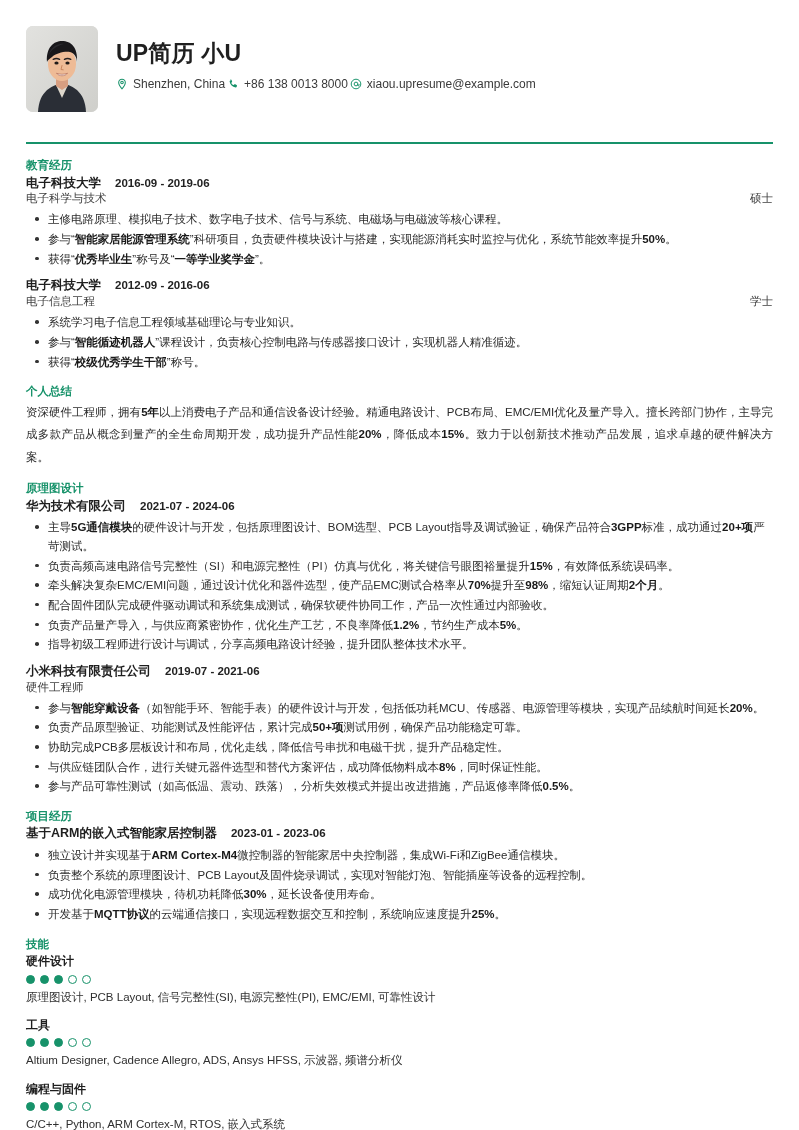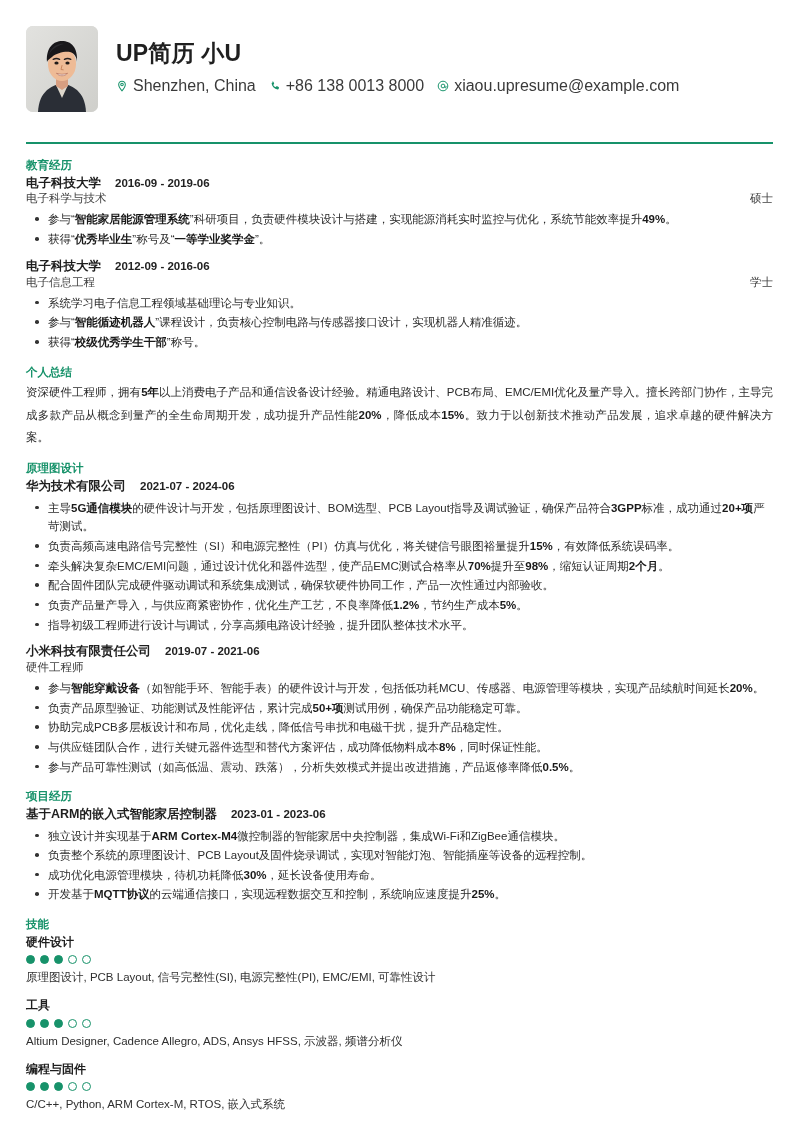--- a/index.html
+++ b/index.html
@@ -52,22 +52,22 @@
     letter-spacing: .2px;
     color: #1f1f1f;
     line-height: 1.2;
   }
 
   .contacts {
     margin-top: 9px;
     display: flex;
     flex-wrap: wrap;
     align-items: center;
-    gap: 4px 13px;
-    font-size: 16px;
+    gap: 4px 2px;
+    font-size: 12px;
     color: #3a3a3a;
   }
   .contact {
     display: inline-flex;
     align-items: center;
     gap: 5px;
     white-space: nowrap;
   }
   .contact .ico {
     display: inline-flex;
@@ -284,21 +284,22 @@
     <div class="entry">
       <div class="entry-head">
         <span class="entry-org">电子科技大学</span>
         <span class="entry-date">2016-09 - 2019-06</span>
       </div>
       <div class="entry-sub">
         <span class="entry-role">电子科学与技术</span>
         <span class="entry-degree">硕士</span>
       </div>
       <ul class="bullets">
-        <li>参与“<b>智能家居能源管理系统</b>”科研项目，负责硬件模块设计与搭建，实现能源消耗实时监控与优化，系统节能效率提升<b>49%</b>。</li>
+        <li>主修电路原理、模拟电子技术、数字电子技术、信号与系统、电磁场与电磁波等核心课程。</li>
+        <li>参与“<b>智能家居能源管理系统</b>”科研项目，负责硬件模块设计与搭建，实现能源消耗实时监控与优化，系统节能效率提升<b>50%</b>。</li>
         <li>获得“<b>优秀毕业生</b>”称号及“<b>一等学业奖学金</b>”。</li>
       </ul>
     </div>
 
     <div class="entry">
       <div class="entry-head">
         <span class="entry-org">电子科技大学</span>
         <span class="entry-date">2012-09 - 2016-06</span>
       </div>
       <div class="entry-sub">

